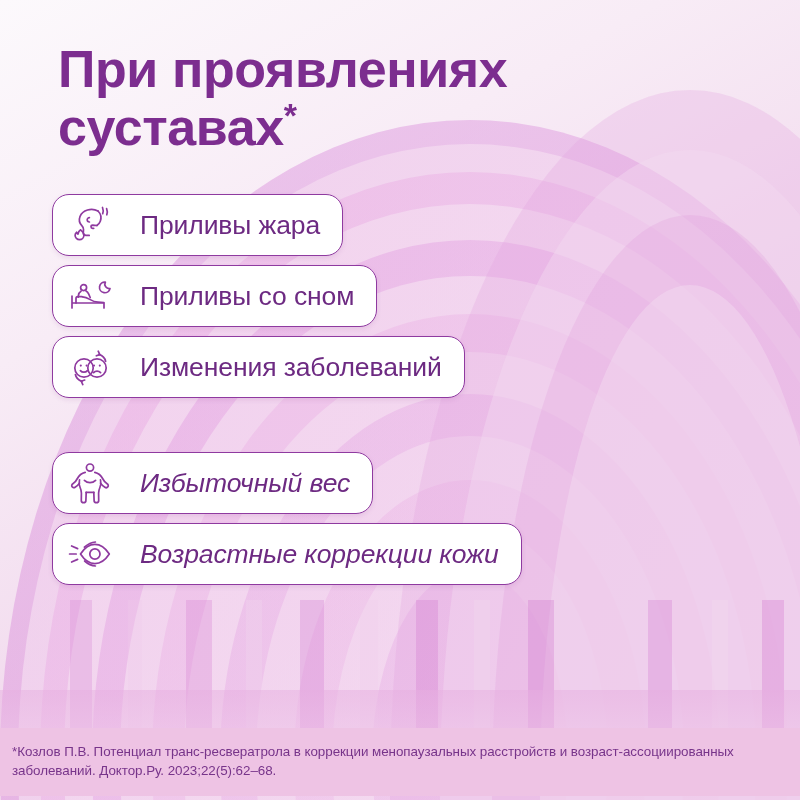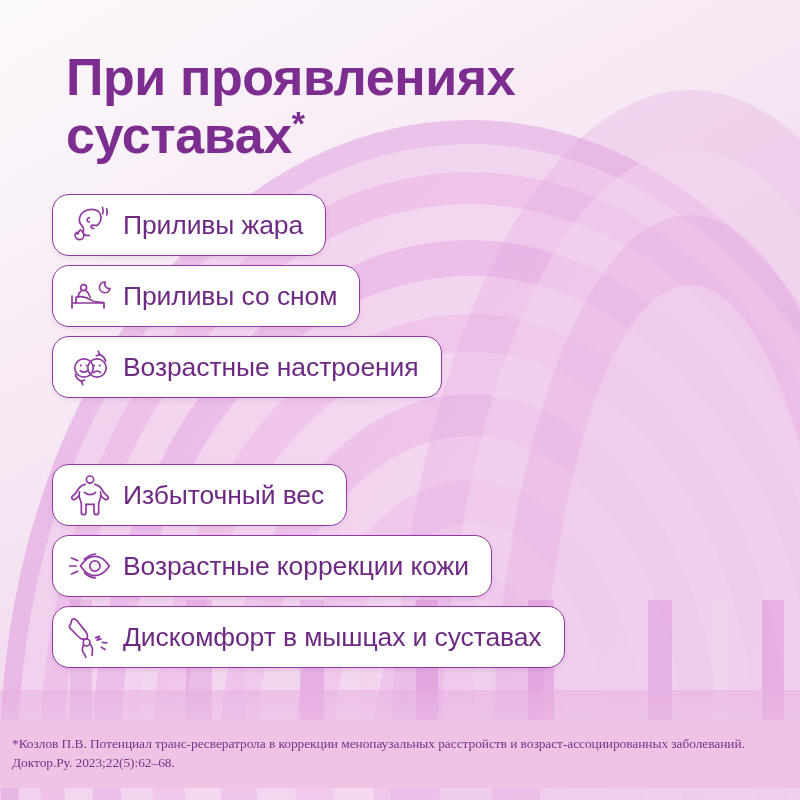--- a/index.html
+++ b/index.html
@@ -27,21 +27,21 @@
 
   
   .title-block {
     position: absolute;
     left: 54px;
     top: 36px;
     width: 560px;
     z-index: 5;
   }
   .title {
-    margin: 12px;
+    margin: 4px;
     font-size: 52px;
     line-height: 1.12;
     font-weight: bold;
     color: #7c2d8f;
     letter-spacing: -0.4px;
     white-space: pre-line;
   }
   .title .star {
     font-size: 34px;
     vertical-align: super;
@@ -54,21 +54,21 @@
   .pill-group {
     position: absolute;
     left: 52px;
     z-index: 6;
     display: flex;
     flex-direction: column;
     align-items: flex-start;
     gap: 9px;
   }
   .group-a { top: 194px; }
-  .group-b { top: 464px; }
+  .group-b { top: 452px; font-style: italic; }
 
   .pill {
     display: flex;
     align-items: center;
     gap: 10px;
     background: #ffffff;
     border: 1.6px solid #8f3aa0;
     border-radius: 17px;
     padding: 9px 22px 9px 14px;
     box-shadow: 0 2px 5px rgba(120, 40, 130, 0.10);
@@ -80,32 +80,32 @@
     display: flex;
     align-items: center;
     justify-content: center;
   }
   .pill-icon svg { display: block; }
   .pill-label {
     font-size: 26.5px;
     color: #6d2a82;
     white-space: nowrap;
     letter-spacing: -0.1px;
+    margin-left: 17px;
   }
 
   
   .footer-band {
     position: absolute;
     left: 0;
     right: 0;
-    bottom: 12px;
+    bottom: 4px;
     height: 68px;
     background: #eec3e4;
     z-index: 7;
-    font-family: Liberation Serif, serif;
   }
   .footnote {
     position: absolute;
     left: 12px;
     right: 16px;
     top: 14px;
     font-size: 13.4px;
     line-height: 1.42;
     color: #77348a;
     letter-spacing: -0.05px;
@@ -237,21 +237,21 @@
           <path d="M12.4 23.6c1.8 2.1 5.1 2.1 7 0"></path>
           <circle cx="26" cy="18.6" r="1.05" fill="#8f3aa0" stroke="none"></circle>
           <circle cx="31.8" cy="18.6" r="1.05" fill="#8f3aa0" stroke="none"></circle>
           <path d="M25.6 25.6c1.8-2.1 5.1-2.1 7 0"></path>
           <path d="M31 7.4c3.6 1.2 6 3.8 6.6 6.9"></path>
           <path d="M30.2 4.2l1.6 3.4-3.5 1.2"></path>
           <path d="M14 34.4c-3.6-1.2-6-3.8-6.6-6.9"></path>
           <path d="M14.8 37.6l-1.6-3.4 3.5-1.2"></path>
         </svg>
       </span>
-      <span class="pill-label">Возрастные настроения</span>
+      <span class="pill-label">Изменения заболеваний</span>
     </div>
 
   </div>
 
   <div class="pill-group group-b">
 
     <div class="pill">
       <span class="pill-icon">
         <svg width="44" height="42" viewBox="0 0 44 42" fill="none" stroke="#8f3aa0" stroke-width="1.7" stroke-linecap="round" stroke-linejoin="round">
           <circle cx="22" cy="5.6" r="3.6"></circle>
@@ -274,34 +274,20 @@
           <path d="M16.4 12.2c3.6-3.3 7.6-5 11-5.2"></path>
           <path d="M16.6 26c3.6 3.2 7.5 4.8 10.8 5"></path>
           <path d="M9.6 13.6l-6 -2.6"></path>
           <path d="M8.2 19h-6.6"></path>
           <path d="M9.6 24.4l-6 2.6"></path>
         </svg>
       </span>
       <span class="pill-label">Возрастные коррекции кожи</span>
     </div>
 
-    <div class="pill">
-      <span class="pill-icon">
-        <svg width="44" height="42" viewBox="0 0 44 42" fill="none" stroke="#8f3aa0" stroke-width="1.7" stroke-linecap="round" stroke-linejoin="round">
-          <path d="M4 3.4c1.6-1 3.4-.6 4.6.9l9.1 11.3c1 1.2 1.6 2.1 1.6 3.5v2.3c0 1-.8 1.8-1.8 1.8h-2.7c-1.4 0-2.4-.6-3.4-1.7L2.4 12.6c-1.2-1.4-1.1-3.2.2-4.4L4 3.4z"></path>
-          <circle cx="18.6" cy="26.4" r="3.4"></circle>
-          <path d="M15.4 29.2l-.9 3.1c-.4 1.4-.2 2.4.5 3.6l2.4 4c.6 1 .2 2.2-.8 2.7"></path>
-          <path d="M22.2 28.3l1.6 2.6c.6 1 .8 1.9.7 3.1l-.5 5.3"></path>
-          <path d="M27.6 21.6l3.9-1.3-2.4 3.9 3.9-1.3"></path>
-          <path d="M34.4 26.4l4.4.5"></path>
-          <path d="M33.3 31.2l3.8 2.3"></path>
-        </svg>
-      </span>
-      <span class="pill-label">Дискомфорт в мышцах и суставах</span>
-    </div>
 
   </div>
 
   <div class="footer-band">
     <div class="footnote">*Козлов П.В. Потенциал транс-ресвератрола в коррекции менопаузальных расстройств и возраст-ассоциированных заболеваний. Доктор.Ру. 2023;22(5):62–68.</div>
   </div>
 
 </div>
 
 </body></html>

